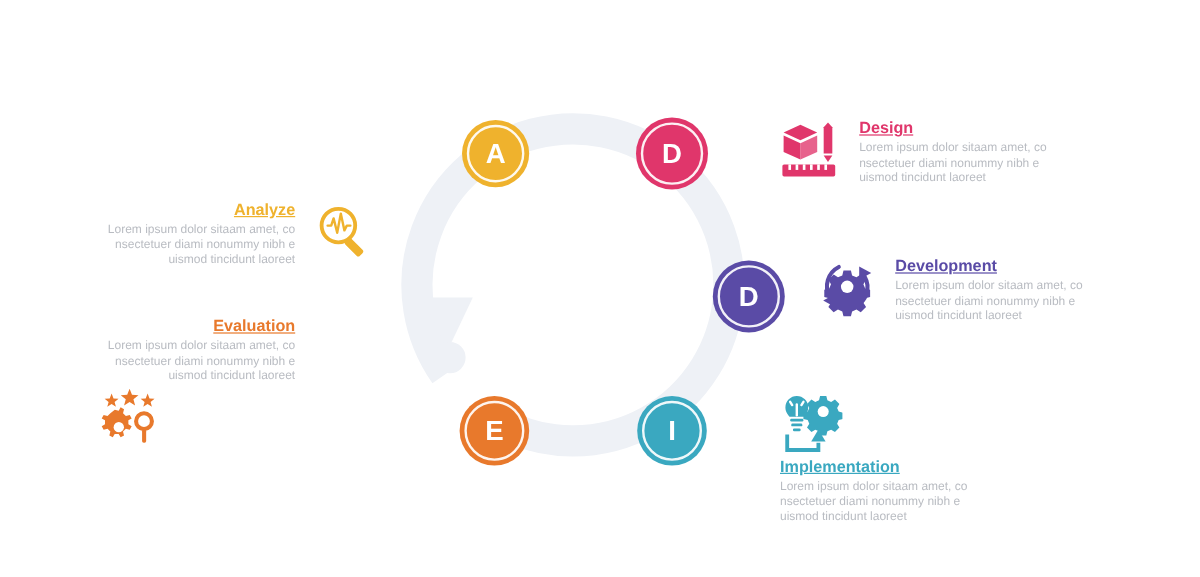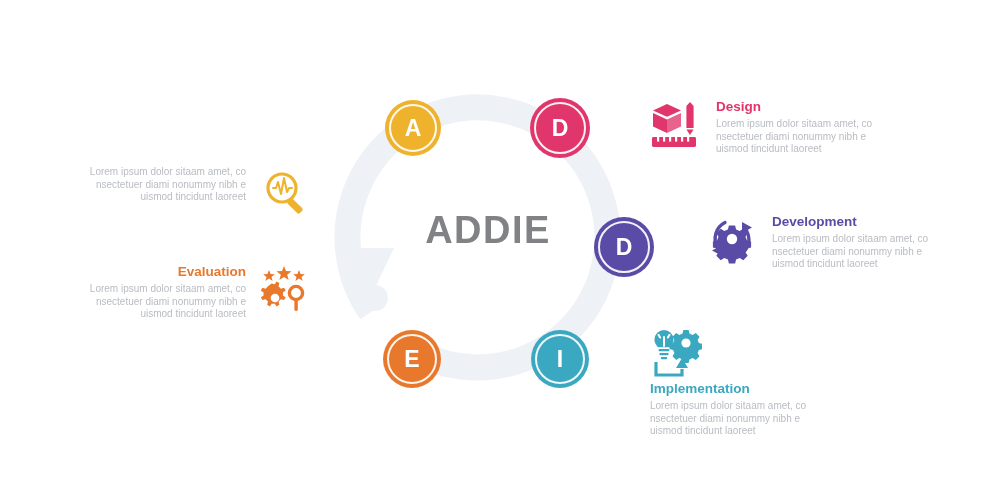--- a/index.html
+++ b/index.html
@@ -79,20 +79,21 @@
   }
   .block .txt {
     width: 176px;
   }
   .block .title {
     font-size: 13.5px;
     font-weight: bold;
     line-height: 17px;
     margin: 0 0 3px 0;
     white-space: nowrap;
+    text-decoration: underline;
   }
   .block .body {
     font-size: 10px;
     line-height: 12.6px;
     color: #b9bcc2;
     margin: 0;
   }
   .block.left .txt { text-align: right; }
   .block.right .txt { text-align: left; }
   .block .ico {
@@ -116,21 +117,20 @@
                A 130 130 0 1 1 420 354"></path>
     </g>
 
     <polygon points="352,248 394,248 373,292" fill="#eef1f6"></polygon>
 
     <g fill="#eef1f6">
       <circle cx="375" cy="298" r="13"></circle>
     </g>
   </svg>
 
-  <div class="center-title">ADDIE</div>
 
   <div class="node" style="left:385px; top:100px; width:56px; height:56px; background:#EFB22D;">
     <span class="ring"></span>
     <span class="letter">A</span>
   </div>
 
   <div class="node" style="left:530px; top:98px; width:60px; height:60px; background:#E0366B;">
     <span class="ring"></span>
     <span class="letter">D</span>
   </div>
@@ -145,34 +145,35 @@
     <span class="letter">I</span>
   </div>
 
   <div class="node" style="left:383px; top:330px; width:58px; height:58px; background:#E8792C;">
     <span class="ring"></span>
     <span class="letter">E</span>
   </div>
 
   <div class="block left" style="left:70px; top:166px;">
     <div class="txt">
+      <p class="title" style="color:#EFB22D;">Analyze</p>
       <p class="body">Lorem ipsum dolor sitaam amet, co nsectetuer diami nonummy  nibh e uismod tincidunt laoreet</p>
     </div>
     <div class="ico">
       <svg viewBox="0 0 52 52">
         <g fill="none" stroke="#EFB22D" stroke-width="3.2">
           <circle cx="22" cy="22" r="14"></circle>
         </g>
         <rect x="31.5" y="31.5" width="7" height="17" rx="2" fill="#EFB22D" transform="rotate(-45 35 40)"></rect>
         <path d="M13 22 L16 22 L18 16 L21 28 L24 12 L27 26 L29 22 L32 22" fill="none" stroke="#EFB22D" stroke-width="2" stroke-linejoin="round" stroke-linecap="round"></path>
       </svg>
     </div>
   </div>
 
-  <div class="block left" style="left:70px; top:263px;">
+  <div class="block left" style="left:70px; top:263px;flex-direction:column;">
     <div class="txt">
       <p class="title" style="color:#E8792C;">Evaluation</p>
       <p class="body">Lorem ipsum dolor sitaam amet, co nsectetuer diami nonummy  nibh e uismod tincidunt laoreet</p>
     </div>
     <div class="ico">
       <svg viewBox="0 0 52 52">
         <g fill="#E8792C">
 
           <polygon points="9,7 10.6,11 14.8,11.2 11.5,13.9 12.6,18 9,15.6 5.4,18 6.5,13.9 3.2,11.2 7.4,11"></polygon>
           <polygon points="24,3 26,8 31.4,8.3 27.2,11.8 28.6,17 24,14 19.4,17 20.8,11.8 16.6,8.3 22,8"></polygon>
@@ -212,21 +213,21 @@
           <rect x="37" y="39" width="2.2" height="4.6"></rect>
         </g>
       </svg>
     </div>
     <div class="txt">
       <p class="title" style="color:#E0366B;">Design</p>
       <p class="body">Lorem ipsum dolor sitaam amet, co nsectetuer diami nonummy  nibh e uismod tincidunt laoreet</p>
     </div>
   </div>
 
-  <div class="block right" style="left:706px; top:213px;">
+  <div class="block right" style="left:680px; top:213px;">
     <div class="ico">
       <svg viewBox="0 0 52 52">
 
         <g fill="none" stroke="#5A4BA6" stroke-width="3.4" stroke-linecap="round">
           <path d="M40.5 17.5 A18 18 0 0 1 33 42.5"></path>
           <path d="M11.5 34.5 A18 18 0 0 1 19 9.5"></path>
         </g>
         <polygon points="36,9 46,14.5 36,20" fill="#5A4BA6"></polygon>
         <polygon points="16,43 6,37.5 16,32" fill="#5A4BA6"></polygon>
 

